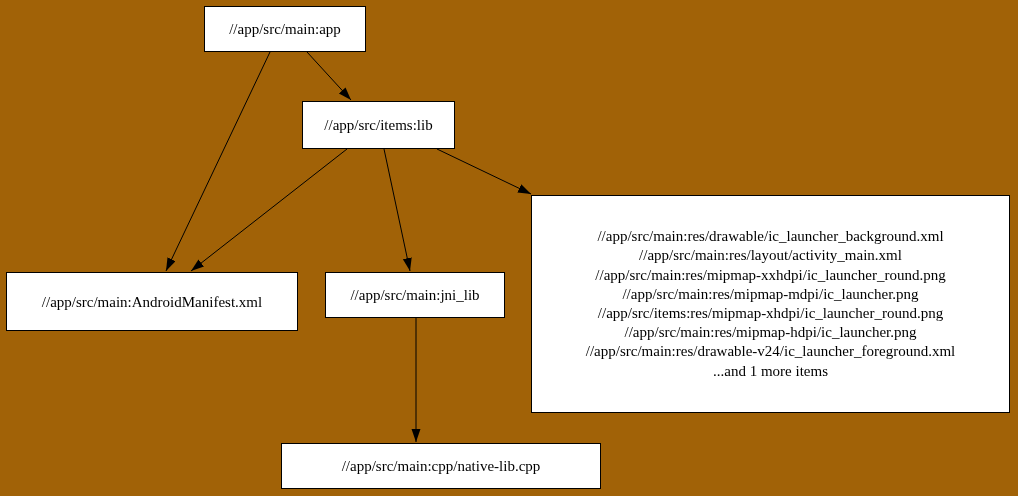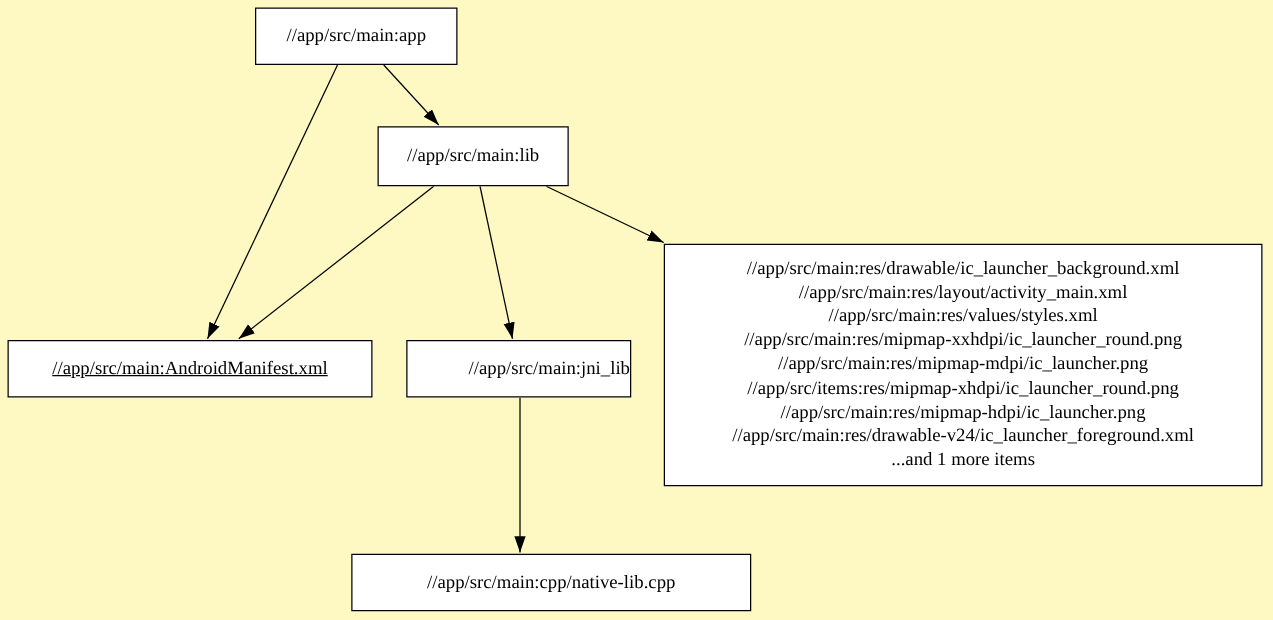--- a/index.html
+++ b/index.html
@@ -4,21 +4,21 @@
 <style>
   html, body {
     margin: 0;
     padding: 0;
     background: #ffffff;
   }
   .canvas {
     position: relative;
     width: 1018px;
     height: 496px;
-    background: #fef9c3;
+    background: #a16207;
     font-family: "Liberation Serif", serif;
     color: #000000;
     overflow: hidden;
   }
   .edges {
     position: absolute;
     left: 0;
     top: 0;
     width: 1018px;
     height: 496px;
@@ -41,23 +41,23 @@
     flex-direction: column;
     justify-content: center;
     padding: 4px 6px;
   }
   .node.multiline .res-line {
     line-height: 19.2px;
     font-size: 15px;
   }
   #node-app        { left: 204px; top: 6px;   width: 162px; height: 46px; }
   #node-lib        { left: 302px; top: 101px; width: 153px; height: 48px; }
-  #node-manifest   { left: 6px;   top: 272px; width: 292px; height: 46px; text-decoration: underline; }
-  #node-jni-lib    { left: 325px; top: 272px; width: 180px; height: 46px; justify-content: flex-end; }
-  #node-resources  { left: 531px; top: 195px; width: 479px; height: 194px; }
+  #node-manifest   { left: 6px;   top: 272px; width: 292px; height: 59px; }
+  #node-jni-lib    { left: 325px; top: 272px; width: 180px; height: 46px; }
+  #node-resources  { left: 531px; top: 195px; width: 479px; height: 218px; }
   #node-native-lib { left: 281px; top: 443px; width: 320px; height: 46px; }
 </style>
 </head>
 <body>
 
 <div class="canvas">
 
   <svg class="edges" viewBox="0 0 1018 496" xmlns="http://www.w3.org/2000/svg">
     <defs>
       <marker id="arrow" markerUnits="userSpaceOnUse" markerWidth="14" markerHeight="10" refX="13" refY="4.5" orient="auto">
@@ -70,35 +70,34 @@
     <line x1="384" y1="149" x2="410" y2="271" stroke="#000000" stroke-width="1" marker-end="url(#arrow)"></line>
     <line x1="437" y1="149" x2="531" y2="194" stroke="#000000" stroke-width="1" marker-end="url(#arrow)"></line>
     <line x1="416" y1="318" x2="416" y2="442" stroke="#000000" stroke-width="1" marker-end="url(#arrow)"></line>
   </svg>
 
   <div class="node" id="node-app">
     <span>//app/src/main:app</span>
   </div>
 
   <div class="node" id="node-lib">
-    <span>//app/src/main:lib</span>
+    <span>//app/src/items:lib</span>
   </div>
 
   <div class="node" id="node-manifest">
     <span>//app/src/main:AndroidManifest.xml</span>
   </div>
 
   <div class="node" id="node-jni-lib">
     <span>//app/src/main:jni_lib</span>
   </div>
 
   <div class="node multiline" id="node-resources">
     <div class="res-line">//app/src/main:res/drawable/ic_launcher_background.xml</div>
     <div class="res-line">//app/src/main:res/layout/activity_main.xml</div>
-    <div class="res-line">//app/src/main:res/values/styles.xml</div>
     <div class="res-line">//app/src/main:res/mipmap-xxhdpi/ic_launcher_round.png</div>
     <div class="res-line">//app/src/main:res/mipmap-mdpi/ic_launcher.png</div>
     <div class="res-line">//app/src/items:res/mipmap-xhdpi/ic_launcher_round.png</div>
     <div class="res-line">//app/src/main:res/mipmap-hdpi/ic_launcher.png</div>
     <div class="res-line">//app/src/main:res/drawable-v24/ic_launcher_foreground.xml</div>
     <div class="res-line">...and 1 more items</div>
   </div>
 
   <div class="node" id="node-native-lib">
     <span>//app/src/main:cpp/native-lib.cpp</span>

